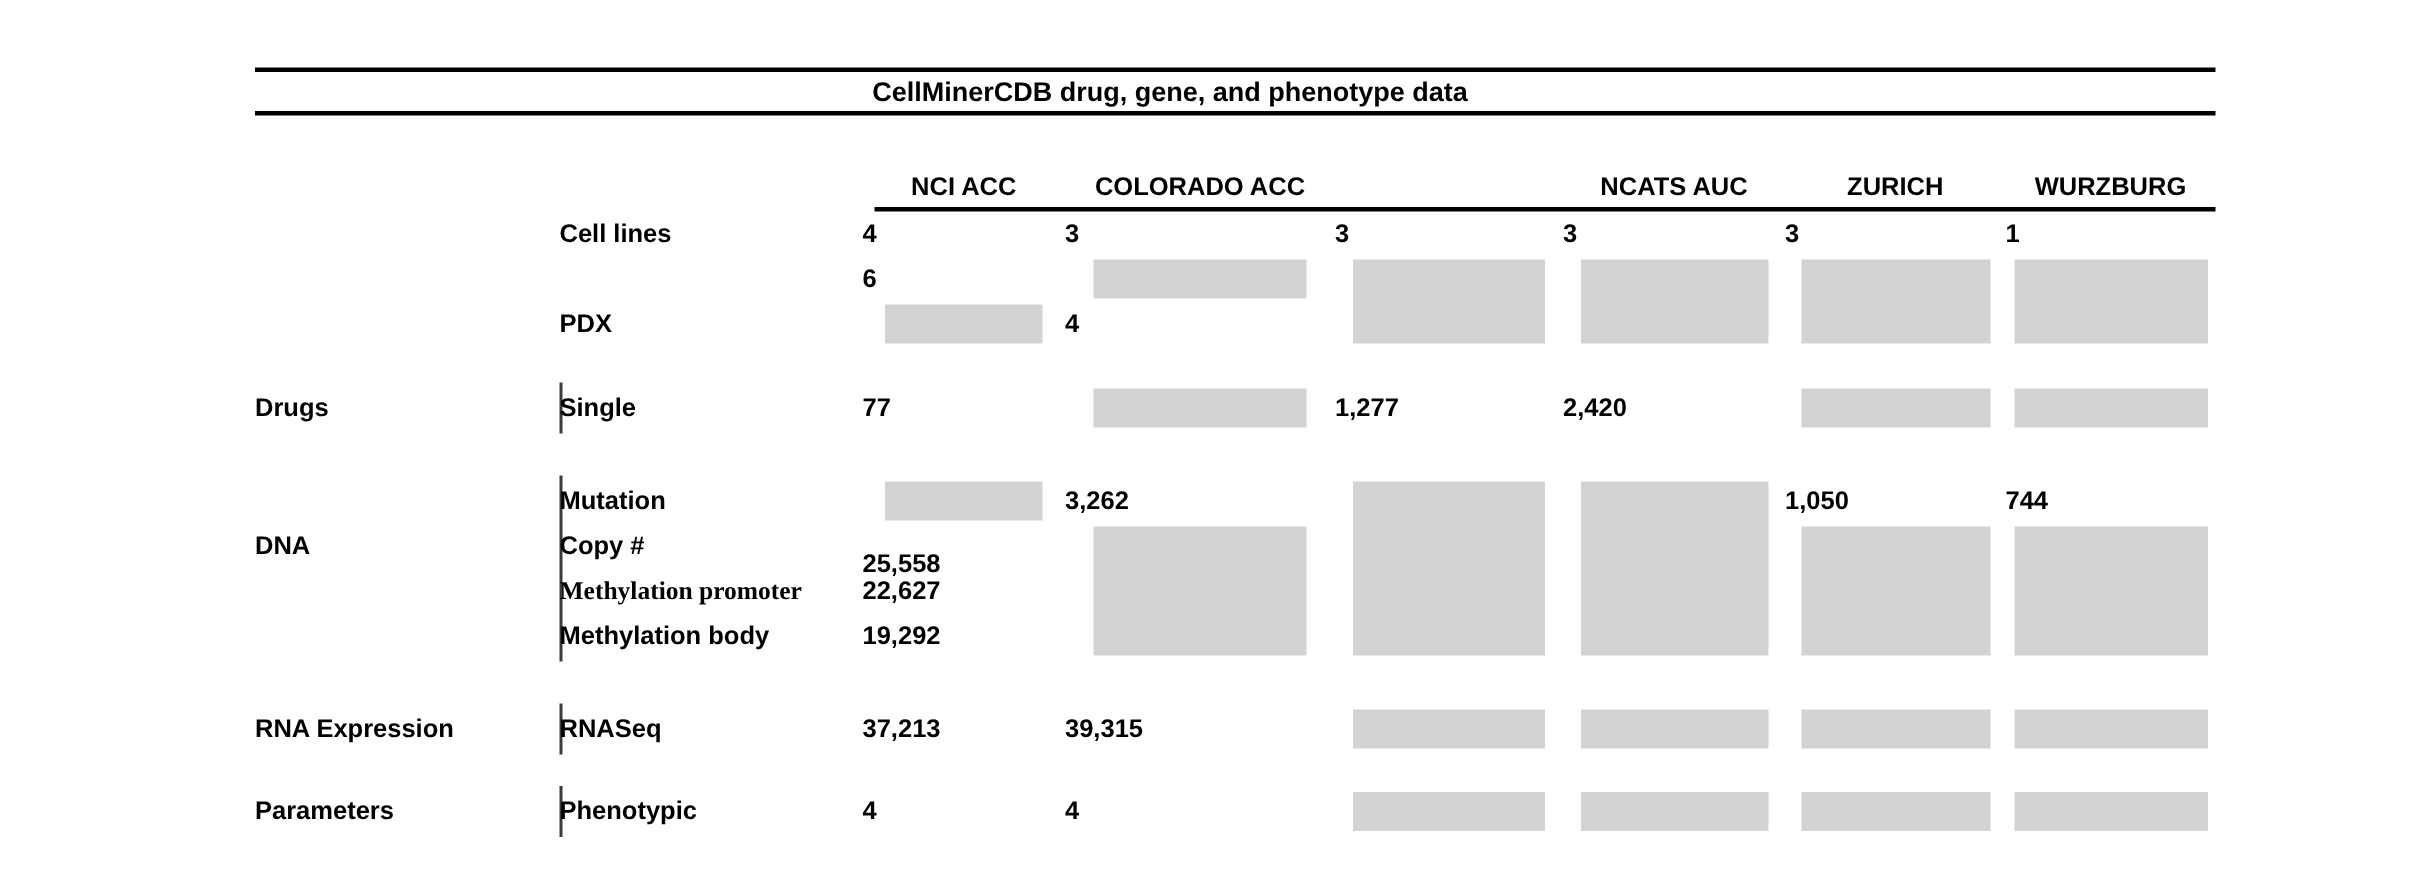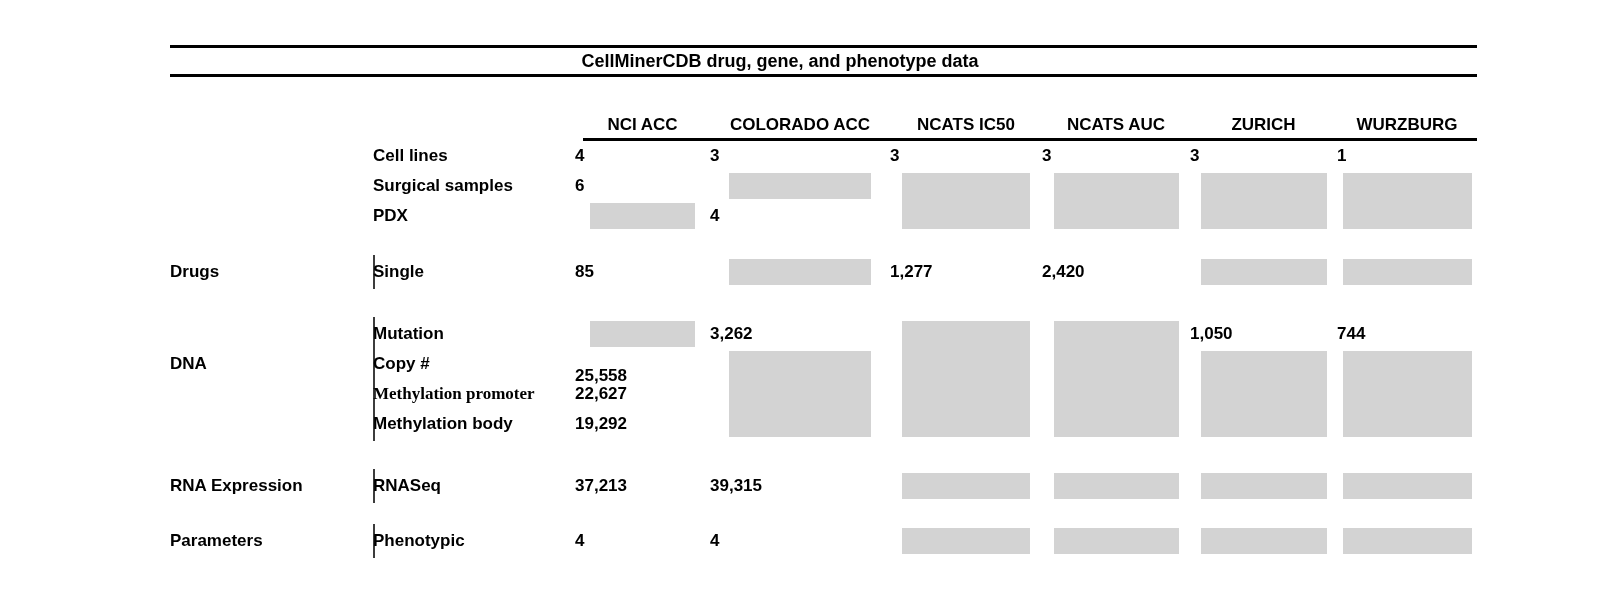--- a/index.html
+++ b/index.html
@@ -30,45 +30,43 @@
 <body>
 
 <div class="canvas">
   <div class="rule rule-top" style="background: rgb(0, 0, 0);"></div>
   <div class="fig-title">CellMinerCDB drug, gene, and phenotype data</div>
   <div class="rule rule-mid" style="background: rgb(0, 0, 0);"></div>
   <div class="header-underline" style="background: rgb(0, 0, 0);"></div>
   <div class="grid" id="table-grid" style="grid-template-columns: 203px 202px 135px 180px 152px 148px 147px 140px; grid-template-rows: 40px 30px 30px 30px 26px 30px 32px 30px 30px 30px 30px 32px 30px 25px 30px;">
       <div class="hcell" style="grid-area: 1 / 3;">NCI ACC</div>
       <div class="hcell" style="grid-area: 1 / 4; text-align: center;">COLORADO ACC</div>
-      <div class="hcell" style="grid-area: 1 / 5;">NCATS IC50</div>
       <div class="hcell" style="grid-area: 1 / 7;">ZURICH</div>
       <div class="hcell" style="grid-area: 1 / 6;">NCATS AUC</div>
       <div class="hcell" style="grid-area: 1 / 8; margin-top: 39px;">WURZBURG</div>
       <div class="lcell" style="grid-area: 2 / 2;">Cell lines</div>
       <div class="vcell" style="grid-area: 2 / 3;">4</div>
       <div class="vcell" style="grid-area: 2 / 4;">3</div>
       <div class="vcell" style="grid-area: 2 / 5;">3</div>
       <div class="vcell" style="grid-area: 2 / 6;">3</div>
       <div class="vcell" style="grid-area: 2 / 7;">3</div>
       <div class="vcell" style="grid-area: 2 / 8;">1</div>
-      <div class="lcell" style="grid-area: 3 / 2;">Surgical samples</div>
       <div class="vcell" style="grid-area: 3 / 3;">6</div>
       <div class="lcell" style="grid-area: 4 / 2;">PDX</div>
       <div class="vcell" style="grid-area: 4 / 4;">4</div>
       <div class="mbox" style="grid-area: 4 / 3 / span 1; width: 105px; background: rgb(211, 211, 211);"></div>
       <div class="mbox" style="grid-area: 3 / 4 / span 1; width: 142px; background: rgb(211, 211, 211);"></div>
       <div class="mbox" style="grid-area: 3 / 5 / span 2; width: 128px; background: rgb(211, 211, 211);"></div>
       <div class="mbox" style="grid-area: 3 / 6 / span 2; width: 125px; background: rgb(211, 211, 211);"></div>
       <div class="mbox" style="grid-area: 3 / 7 / span 2; width: 126px; background: rgb(211, 211, 211);"></div>
       <div class="mbox" style="grid-area: 3 / 8 / span 2; width: 129px; background: rgb(211, 211, 211);"></div>
       <div class="gcell" style="grid-area: 6 / 1;">Drugs</div>
       <div class="vsep" style="grid-area: 6 / 2 / span 1;"></div>
       <div class="lcell" style="grid-area: 6 / 2;">Single</div>
-      <div class="vcell" style="grid-area: 6 / 3;">85</div>
+      <div class="vcell" style="grid-area: 6 / 3;">77</div>
       <div class="vcell" style="grid-area: 6 / 5;">1,277</div>
       <div class="vcell" style="grid-area: 6 / 6;">2,420</div>
       <div class="mbox" style="grid-area: 6 / 4 / span 1; width: 142px; background: rgb(211, 211, 211);"></div>
       <div class="mbox" style="grid-area: 6 / 7 / span 1; width: 126px; background: rgb(211, 211, 211);"></div>
       <div class="mbox" style="grid-area: 6 / 8 / span 1; width: 129px; background: rgb(211, 211, 211);"></div>
       <div class="gcell" style="grid-area: 9 / 1;">DNA</div>
       <div class="vsep" style="grid-area: 8 / 2 / span 4;"></div>
       <div class="lcell" style="grid-area: 8 / 2;">Mutation</div>
       <div class="vcell" style="grid-area: 8 / 4;">3,262</div>
       <div class="vcell" style="grid-area: 8 / 7;">1,050</div>

